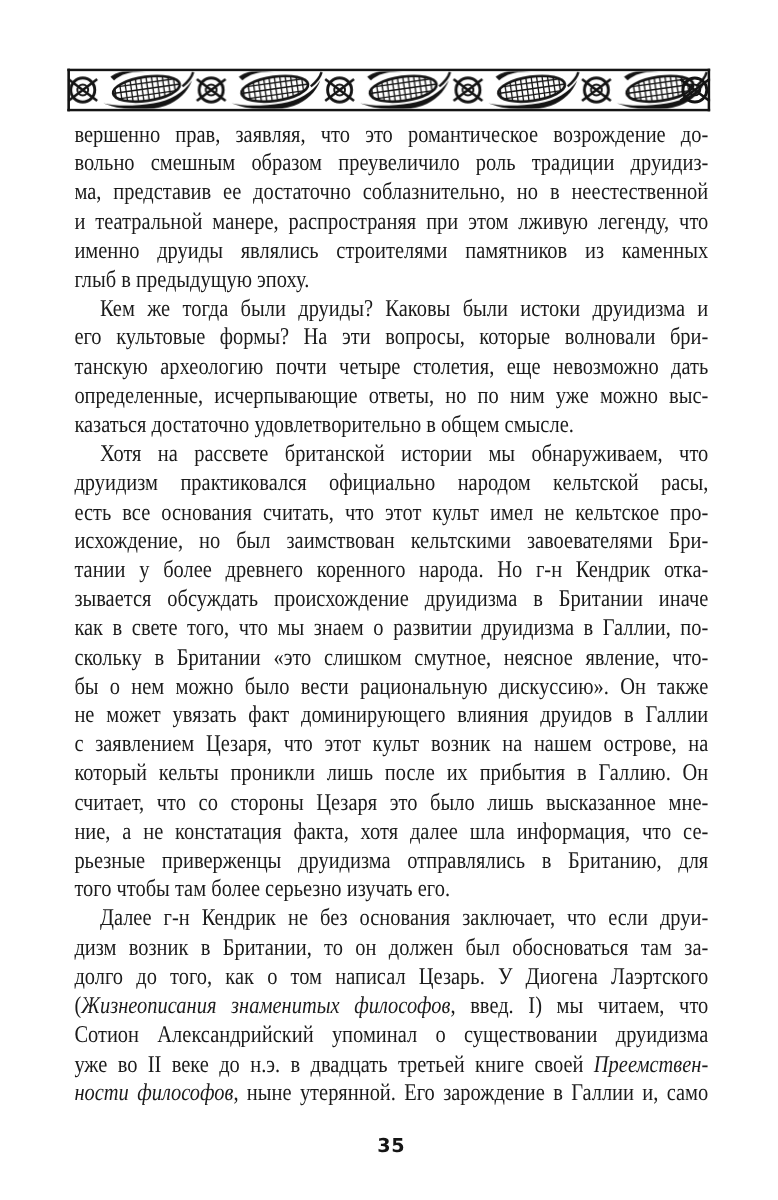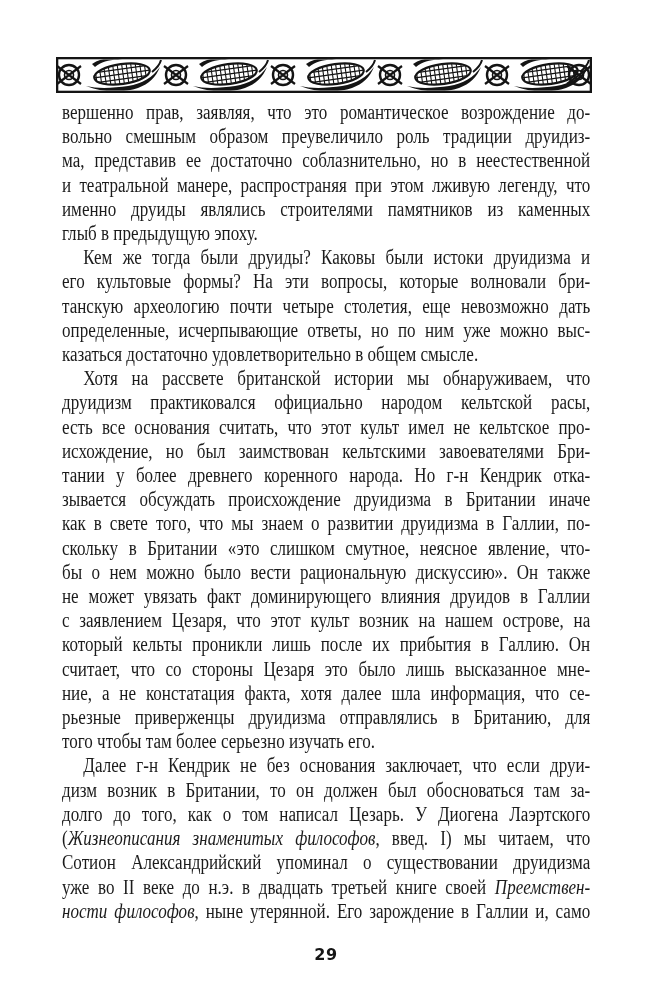--- a/index.html
+++ b/index.html
@@ -122,15 +122,15 @@
       <div class="line"><span>того чтобы там более серьезно изучать его.</span></div>
       <div class="line indent just"><span>Далее г-н Кендрик не без основания заключает, что если друи-</span></div>
       <div class="line just"><span>дизм возник в Британии, то он должен был обосноваться там за-</span></div>
       <div class="line just"><span>долго до того, как о том написал Цезарь. У Диогена Лаэртского</span></div>
       <div class="line just"><span>(</span><em>Жизнеописания знаменитых философов</em><span>, введ. I) мы читаем, что</span></div>
       <div class="line just"><span>Сотион Александрийский упоминал о существовании друидизма</span></div>
       <div class="line just"><span>уже во II веке до н.э. в двадцать третьей книге своей </span><em>Преемствен-</em></div>
       <div class="line just"><em>ности философов</em><span>, ныне утерянной. Его зарождение в Галлии и, само</span></div>
     </div>
 
-  <div class="pagenum">29</div>
+  <div class="pagenum">35</div>
 
 </div>
 
 </body></html>

